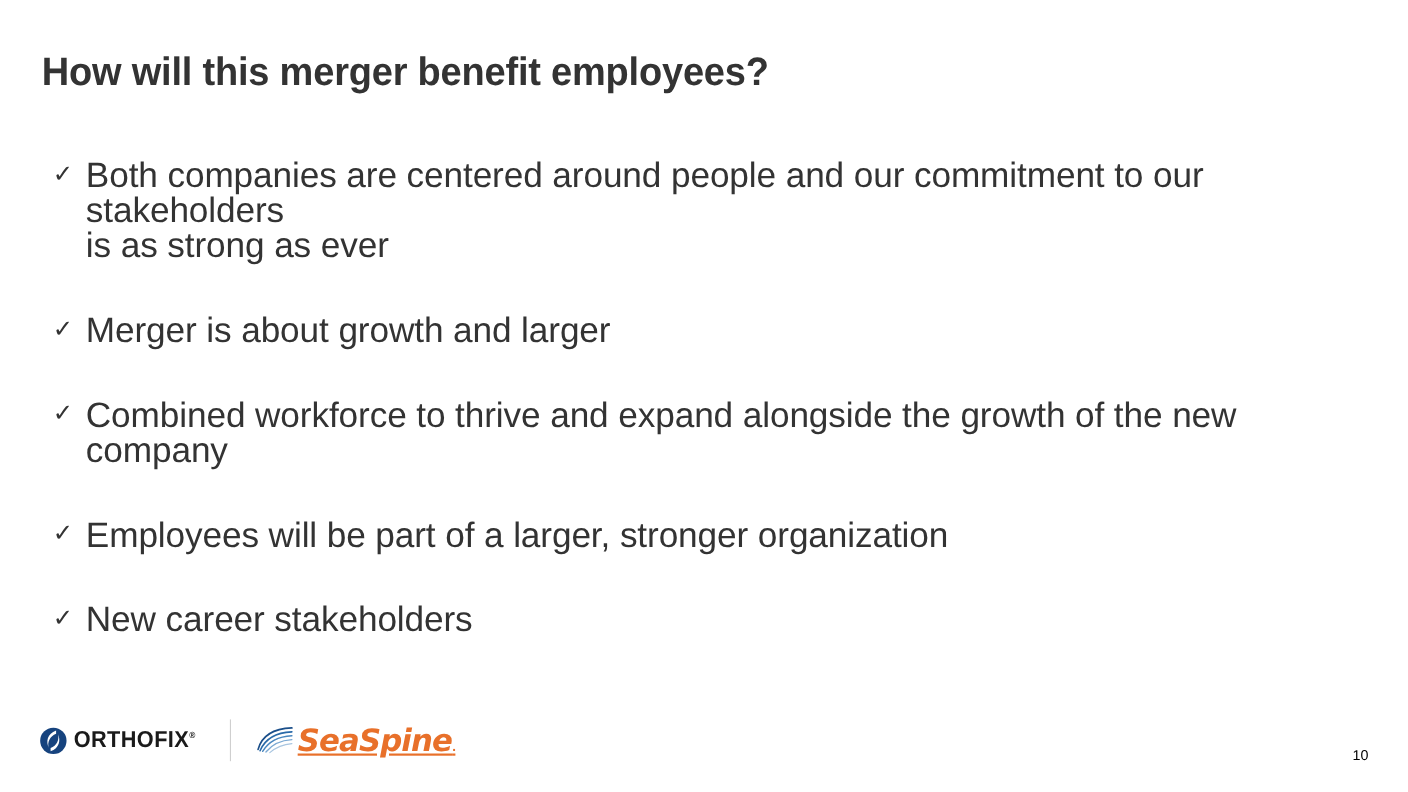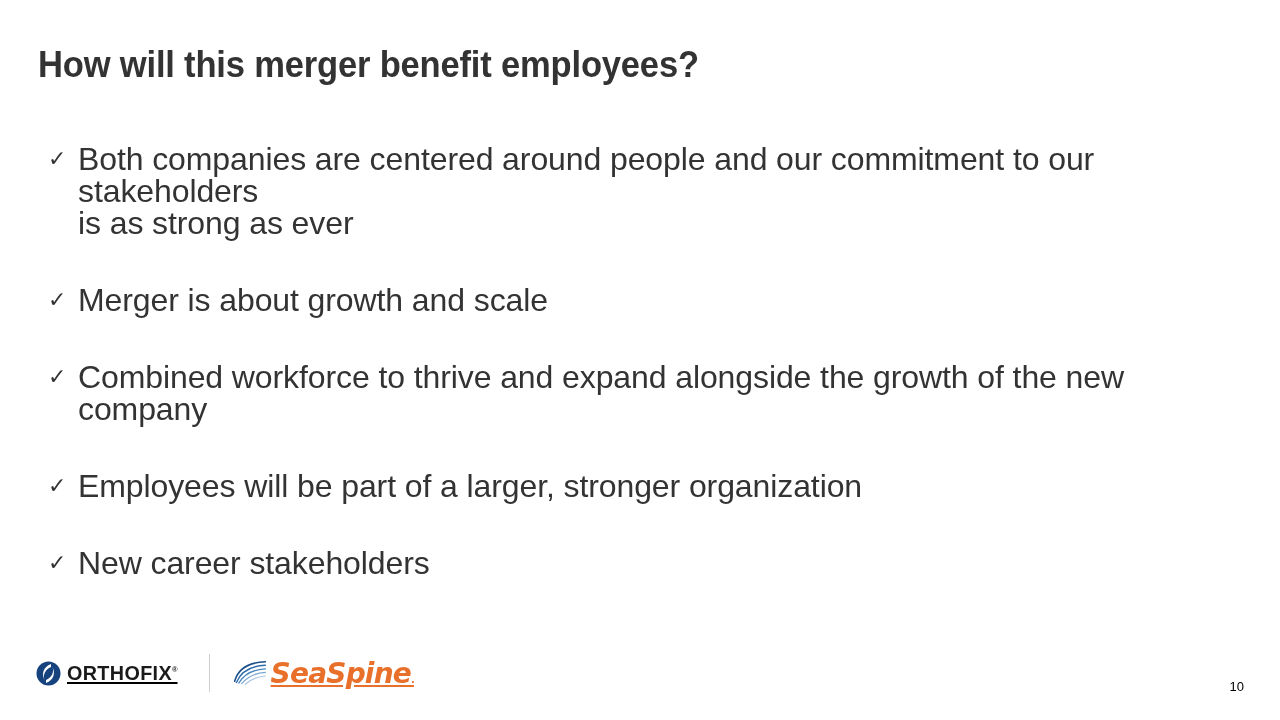--- a/index.html
+++ b/index.html
@@ -79,21 +79,20 @@
   .logo-group {
     position: absolute;
     left: 36px;
     bottom: 28px;
     display: flex;
     align-items: center;
   }
   .orthofix-logo {
     display: flex;
     align-items: flex-start;
-    text-decoration: underline;
   }
   .orthofix-mark {
     width: 25px;
     height: 25px;
     flex: 0 0 auto;
     margin-right: 6px;
   }
   .orthofix-word {
     font-size: 21px;
     font-weight: bold;
@@ -160,21 +159,21 @@
   <div class="bullets">
 
     <div class="bullet-row">
       <span class="check-icon">✓</span>
       <span class="bullet-text">Both companies are centered around people and our commitment to our stakeholders
 is as strong as ever</span>
     </div>
 
     <div class="bullet-row">
       <span class="check-icon">✓</span>
-      <span class="bullet-text">Merger is about growth and scale</span>
+      <span class="bullet-text">Merger is about growth and larger</span>
     </div>
 
     <div class="bullet-row">
       <span class="check-icon">✓</span>
       <span class="bullet-text">Combined workforce to thrive and expand alongside the growth of the new company</span>
     </div>
 
     <div class="bullet-row">
       <span class="check-icon">✓</span>
       <span class="bullet-text">Employees will be part of a larger, stronger organization</span>

